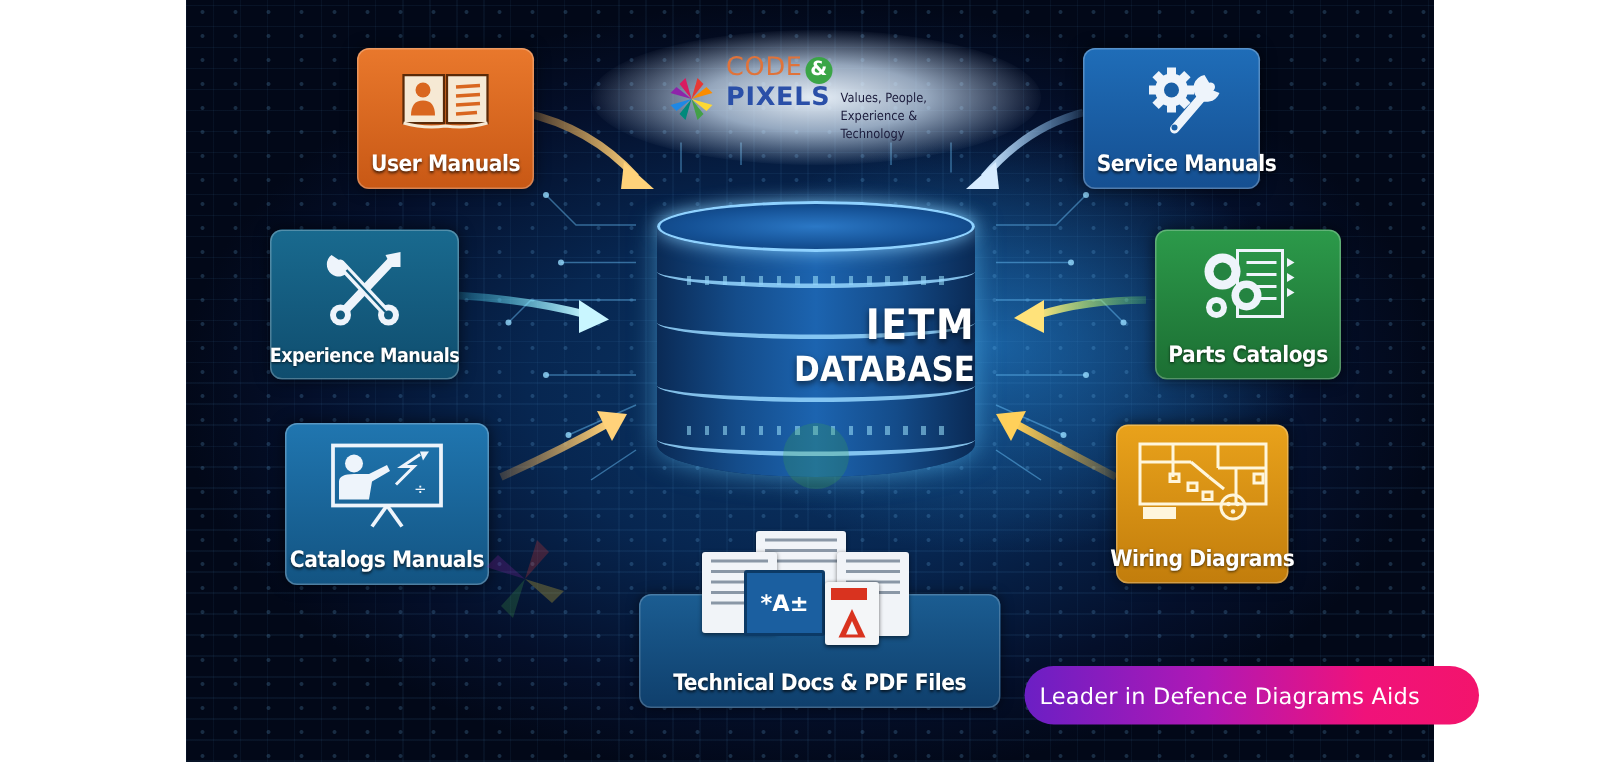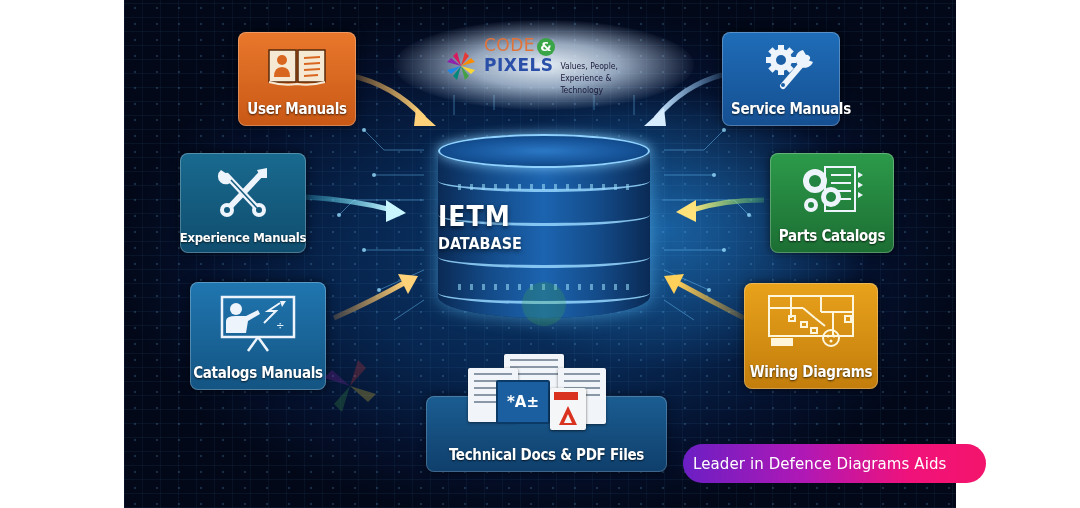--- a/index.html
+++ b/index.html
@@ -39,23 +39,23 @@
   
   .db{position:absolute;left:314px;top:134px;width:212px;height:196px;}
   .db-body{position:absolute;left:0;top:16px;width:212px;height:168px;border-radius:0 0 106px 106px / 0 0 22px 22px;
     background:linear-gradient(90deg,#0a2a55 0%,#144c8a 25%,#1c64b0 50%,#144c8a 75%,#0a2a55 100%);
     box-shadow:0 0 18px rgba(100,200,255,0.55);}
   .db-top{position:absolute;left:0;top:0;width:212px;height:34px;border-radius:50%;
     background:radial-gradient(ellipse at center,#2b78c6 0%,#145094 60%,#0d3a70 100%);
     border:2px solid #8fd2ff;box-sizing:border-box;box-shadow:0 0 12px rgba(140,210,255,0.8);}
   .db-ring{position:absolute;left:0;width:212px;height:22px;border-bottom:3px solid rgba(150,215,255,0.85);border-radius:0 0 50% 50%;box-sizing:border-box;}
   .db-lights{position:absolute;left:20px;right:20px;height:6px;background:repeating-linear-gradient(90deg,rgba(160,230,255,0.9) 0 3px,transparent 3px 12px);opacity:0.6;}
-  .db-text{position:absolute;left:0;right:0;text-align:left;color:#fff;font-weight:bold;text-shadow:0 2px 4px rgba(0,0,0,0.6);font-family:"DejaVu Sans Condensed","DejaVu Sans",sans-serif;}
+  .db-text{position:absolute;left:0;right:0;text-align:right;color:#fff;font-weight:bold;text-shadow:0 2px 4px rgba(0,0,0,0.6);font-family:"DejaVu Sans Condensed","DejaVu Sans",sans-serif;}
   .db-t1{top:66px;font-size:28px;letter-spacing:1px;}
-  .db-t2{top:100px;font-size:16px;}
+  .db-t2{top:100px;font-size:23px;}
   
   .arrow{position:absolute;}
   
   .docs{position:absolute;left:302px;top:396px;width:241px;height:76px;border-radius:8px;
     background:linear-gradient(180deg,#1b5d92,#0f3f6c);box-shadow:0 0 8px rgba(0,0,0,0.5), inset 0 0 0 1px rgba(255,255,255,0.2);}
   .docs .lbl{position:absolute;left:0;right:0;bottom:8px;text-align:center;color:#fff;font-weight:bold;font-size:15px;font-family:"DejaVu Sans Condensed","DejaVu Sans",sans-serif;text-shadow:0 1px 2px rgba(0,0,0,0.7);letter-spacing:-0.3px;}
   .paper{position:absolute;background:#f1f4f8;border-radius:2px;box-shadow:0 1px 3px rgba(0,0,0,0.5);}
   .paper .ln{height:2px;background:#8a97a6;margin:5px 6px;}
   
   .pill{position:absolute;left:683px;top:444px;width:303px;height:39px;border-radius:20px;
@@ -289,21 +289,21 @@
         <circle cx="20" cy="16" r="6" fill="#eef4fb"></circle>
         <path d="M10 40 L10 28 Q10 23 20 23 L30 23 L42 17 L44 21 L32 28 L30 40 Z" fill="#eef4fb"></path>
         <path d="M48 30 L60 18 L52 18 L64 10" stroke="#eef4fb" stroke-width="2" fill="none"></path>
         <polygon points="64,8 70,8 66,14" fill="#eef4fb"></polygon>
         <text x="60" y="36" fill="#eef4fb" font-size="10" font-family="DejaVu Sans, sans-serif">÷</text>
       </svg>
     </div>
     <div class="lbl">Catalogs Manuals</div>
   </div>
 
-  <div class="card amber" style="left:620px;top:283px;width:134px;height:106px;">
+  <div class="card amber" style="left:620px;top:283px;width:115px;height:106px;">
     <div class="ico">
       <svg width="96" height="62" viewBox="0 0 96 62">
         <g stroke="#fff6dc" stroke-width="2" fill="none">
           <rect x="6" y="4" width="84" height="40"></rect>
           <line x1="6" y1="16" x2="40" y2="16"></line>
             <line x1="28" y1="4" x2="28" y2="26"></line>
           <line x1="58" y1="4" x2="58" y2="20"></line>
             <line x1="58" y1="20" x2="90" y2="20"></line>
           <line x1="40" y1="16" x2="52" y2="26"></line>
             <line x1="52" y1="26" x2="62" y2="34"></line>

